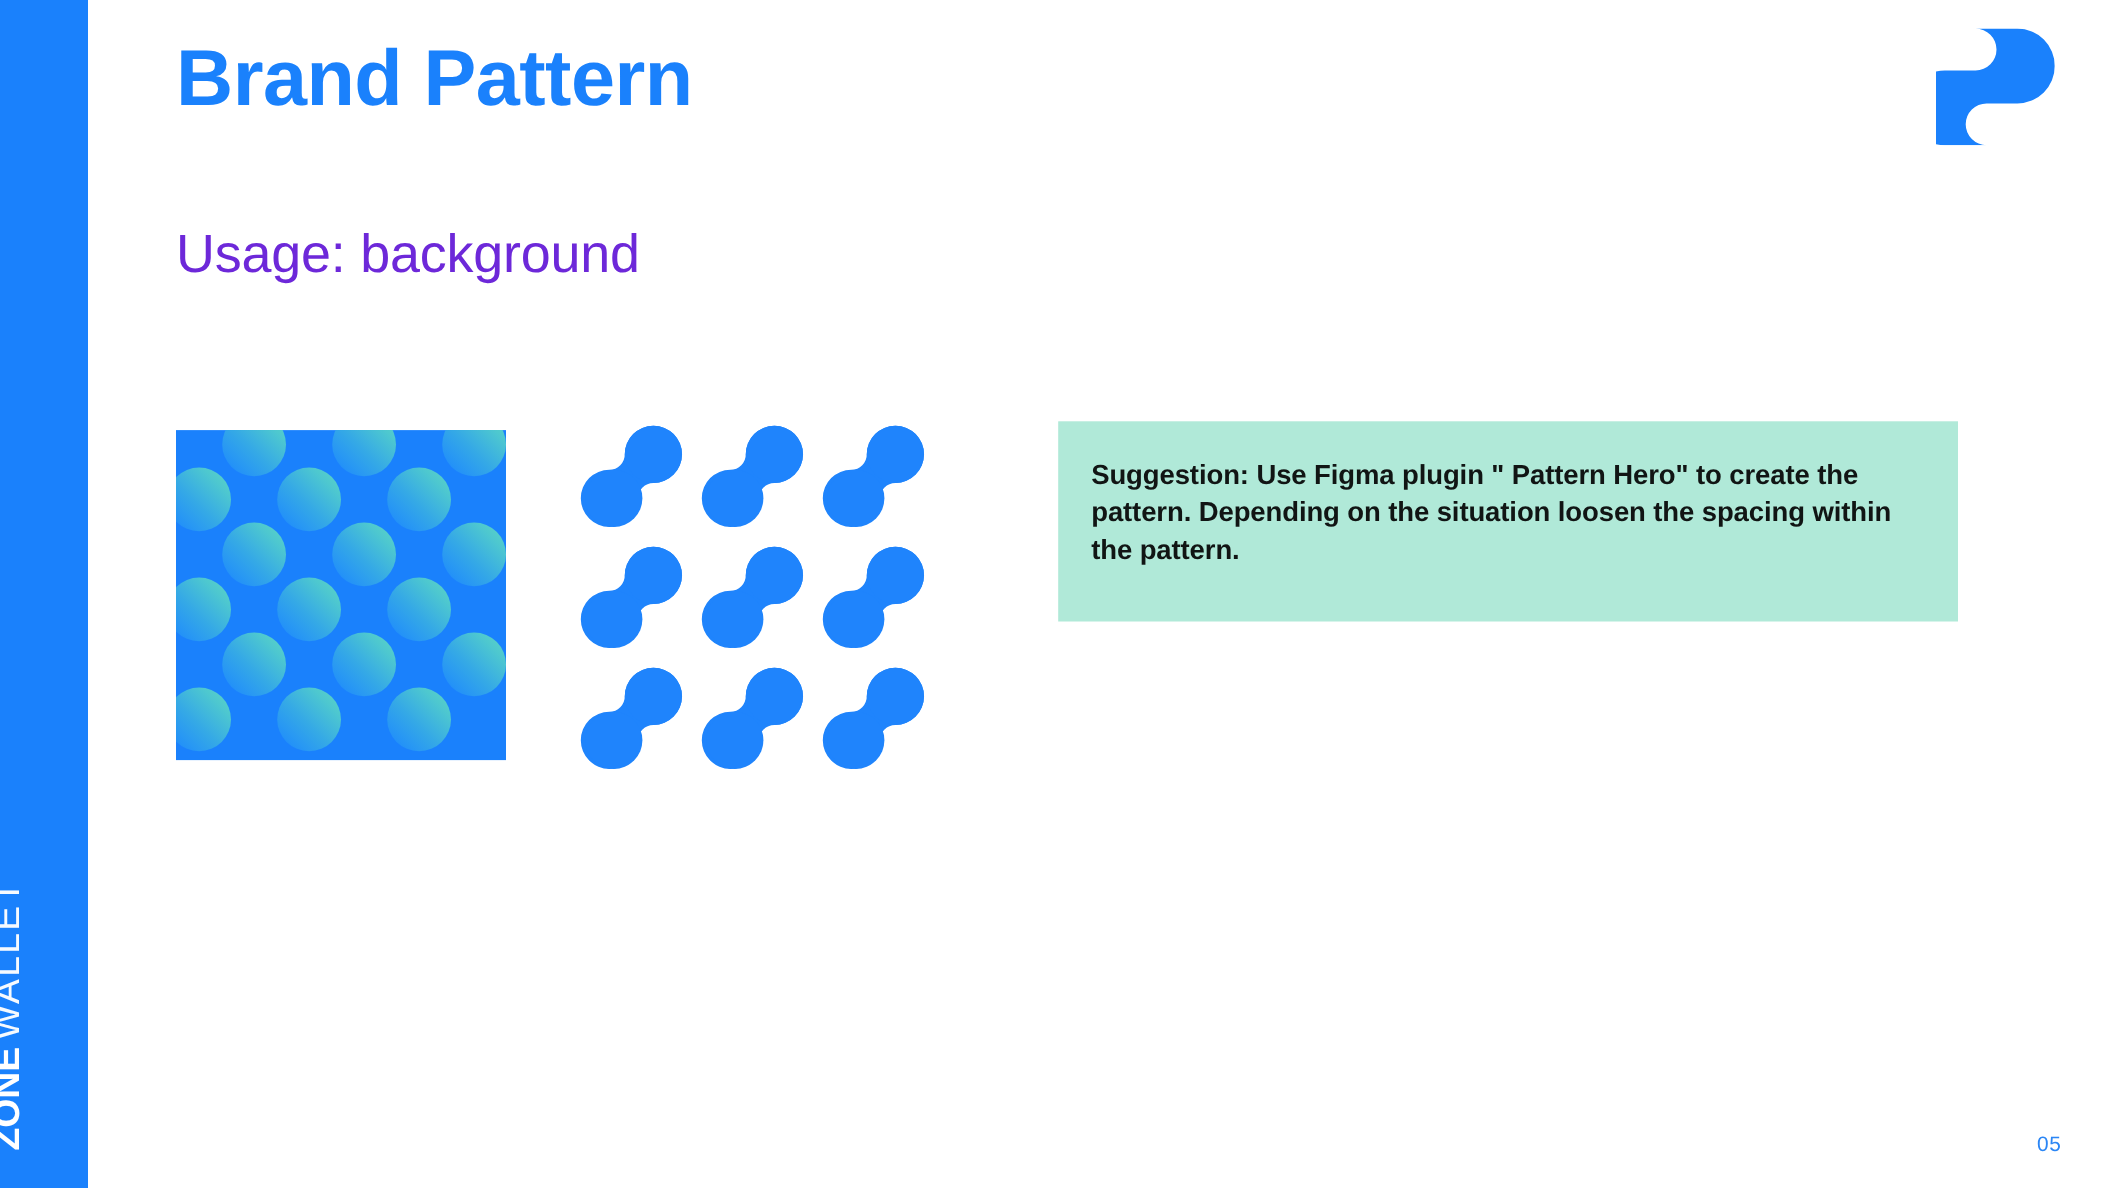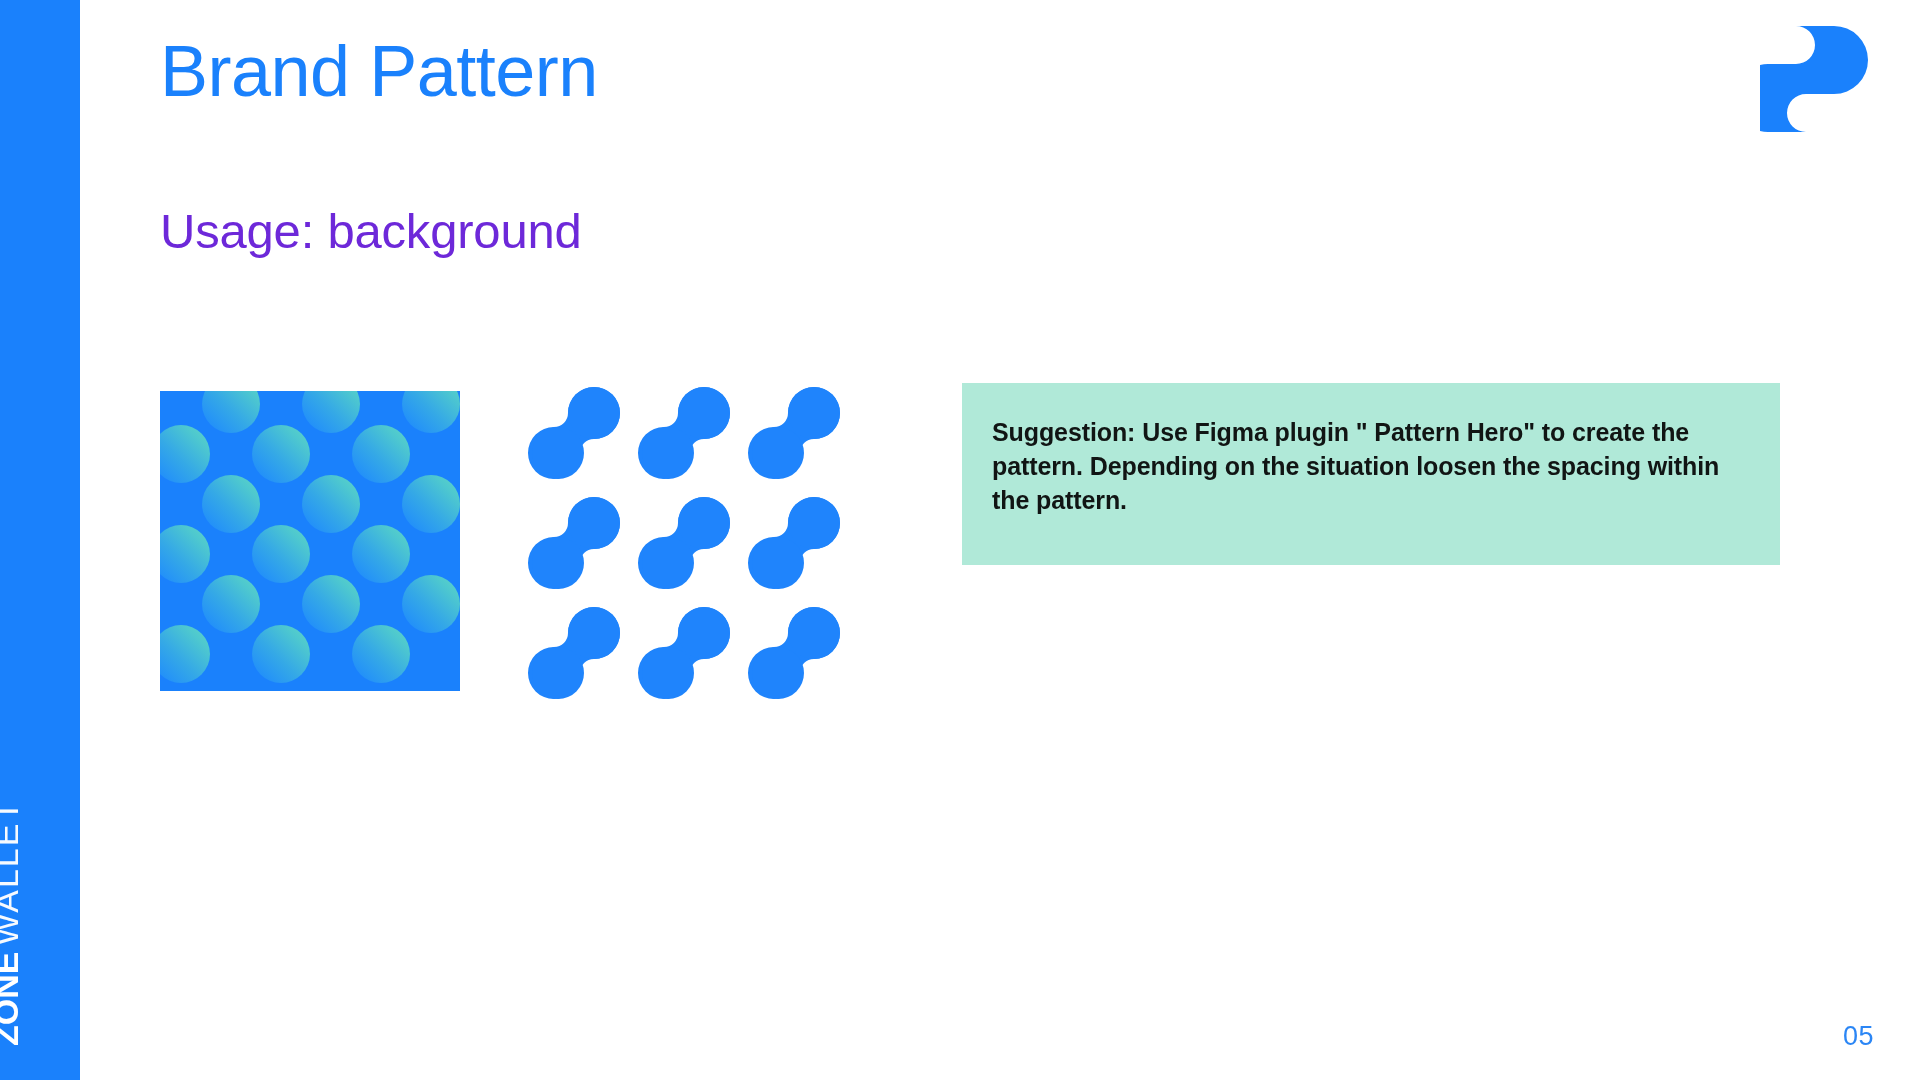--- a/index.html
+++ b/index.html
@@ -60,21 +60,21 @@
     margin-left: 6px;
     opacity: 0.96;
   }
 
   
   .page-title {
     position: absolute;
     left: 160px;
     top: 30px;
     font-size: 72px;
-    font-weight: 400;
+    font-weight: 700;
     color: #1a81fc;
     letter-spacing: -0.5px;
     line-height: 1.15;
     margin: 0;
   }
   .usage-line {
     position: absolute;
     left: 160px;
     top: 205px;
     font-size: 49px;
@@ -139,21 +139,21 @@
     line-height: 1.36;
     color: #111514;
     letter-spacing: -0.1px;
   }
 
   
   .page-number {
     position: absolute;
     right: 46px;
     bottom: 28px;
-    font-size: 27px;
+    font-size: 19px;
     font-weight: 500;
     color: #2b86f5;
     letter-spacing: 0.5px;
   }
 </style>
 </head>
 <body>
 
 <div class="slide">
 

